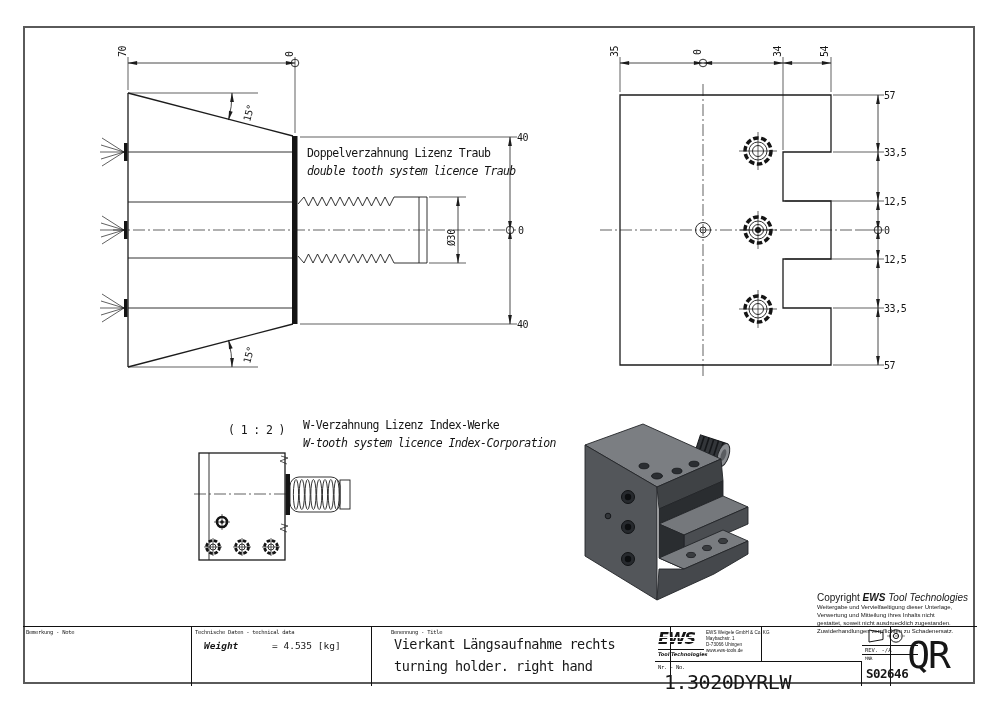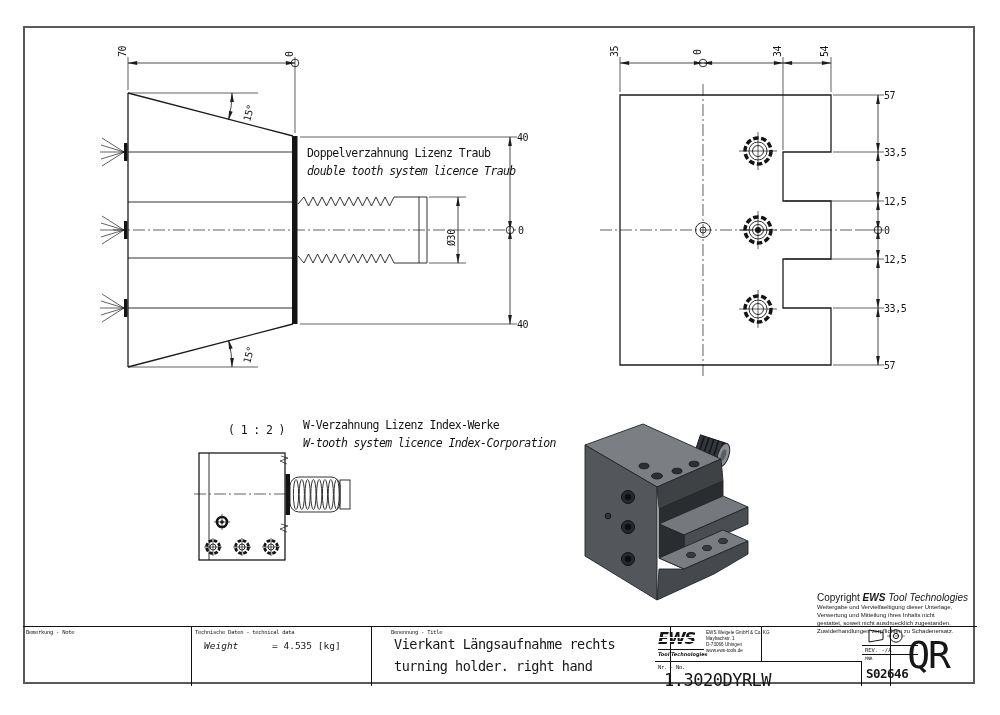--- a/index.html
+++ b/index.html
@@ -21,42 +21,42 @@
   .iso{stroke:#232528;stroke-width:0.9;}
   
   .tb{position:absolute;left:23px;top:626px;width:954px;height:60px;box-sizing:border-box;
       border-top:1.5px solid #111;}
   .cell{position:absolute;box-sizing:border-box;}
   .lbl{font-family:"DejaVu Sans Mono",monospace;font-size:5.5px;letter-spacing:-0.3px;
        color:#222;padding:2px 0 0 3px;}
   .c1{left:0;top:0;width:169px;height:59px;border-right:1px solid #111;}
   .c2{left:169px;top:0;width:180px;height:59px;border-right:1px solid #111;}
   .wrow{position:absolute;left:12px;top:13px;font-family:"DejaVu Sans Mono",monospace;font-size:9.5px;}
-  .wlab{font-style:italic;display:inline-block;width:68px;}
+  .wlab{font-style:italic;display:inline-block;width:68px;font-weight:bold;}
   .c3{left:349px;top:0;width:283px;height:59px;border-right:1px solid #111;margin-left:16px;}
   .t-de{position:absolute;left:6px;top:9px;font-family:"DejaVu Sans Mono",monospace;
         font-size:13.5px;letter-spacing:-0.5px;white-space:nowrap;}
   .t-en{position:absolute;left:6px;top:31px;font-family:"DejaVu Sans Mono",monospace;
         font-size:13.5px;letter-spacing:-0.5px;white-space:nowrap;}
   .c4{left:632px;top:0;width:107px;height:34px;border-right:1px solid #111;}
   .logo{position:absolute;left:3px;top:3px;width:46px;}
   .logo-ews{font-family:"DejaVu Sans",sans-serif;font-style:italic;font-weight:900;
             font-size:16px;letter-spacing:-1px;line-height:16px;}
   .stripe{position:absolute;left:0;width:44px;height:1.4px;background:#fff;}
   .logo-sub{font-family:"DejaVu Sans",sans-serif;font-style:italic;font-weight:bold;
             font-size:5px;border-top:1px solid #111;margin-top:1px;padding-top:1px;white-space:nowrap;}
   .addr{position:absolute;left:51px;top:3px;font-size:4.6px;line-height:6px;white-space:nowrap;}
   .c5{left:739px;top:0;width:100px;height:34px;border-right:1px solid #111;}
   .chg-de{font-size:5.5px;padding:2px 0 0 3px;white-space:nowrap;}
   .chg-en{font-size:5.5px;font-style:italic;padding:0 0 0 3px;white-space:nowrap;}
   .ident{position:absolute;left:0;top:17px;width:100%;border-top:1px solid #111;
          font-family:"DejaVu Sans Mono",monospace;font-size:6.5px;letter-spacing:-0.3px;padding:3px 0 0 3px;}
   .c6{left:632px;top:34px;width:207px;height:25px;border-top:1px solid #111;border-right:1px solid #111;}
   .pn{position:absolute;left:9px;top:8px;font-family:"DejaVu Sans Mono",monospace;
-      font-size:17px;letter-spacing:-0.5px;}
+      font-size:20px;letter-spacing:-0.5px;}
   .c7{left:839px;top:0;width:56px;height:19px;border-bottom:1px solid #111;}
   .c8{left:839px;top:19px;width:56px;height:9px;border-bottom:1px solid #111;
       font-family:"DejaVu Sans Mono",monospace;font-size:5.5px;padding:1px 0 0 3px;}
   .c9{left:839px;top:28px;width:56px;height:31px;}
   .mnr{padding:1px 0 0 3px;font-size:4.5px;}
   .mnrv{position:absolute;left:4px;top:11px;font-family:"DejaVu Sans Mono",monospace;
         font-size:12.5px;letter-spacing:-0.5px;font-weight:bold;}
   .c10{left:867px;top:0;width:59px;height:59px;border-left:1.5px solid #111;text-align:right;}
   .qr{font-family:"DejaVu Sans Mono",monospace;font-size:38px;line-height:56px;letter-spacing:-2px;}
   

